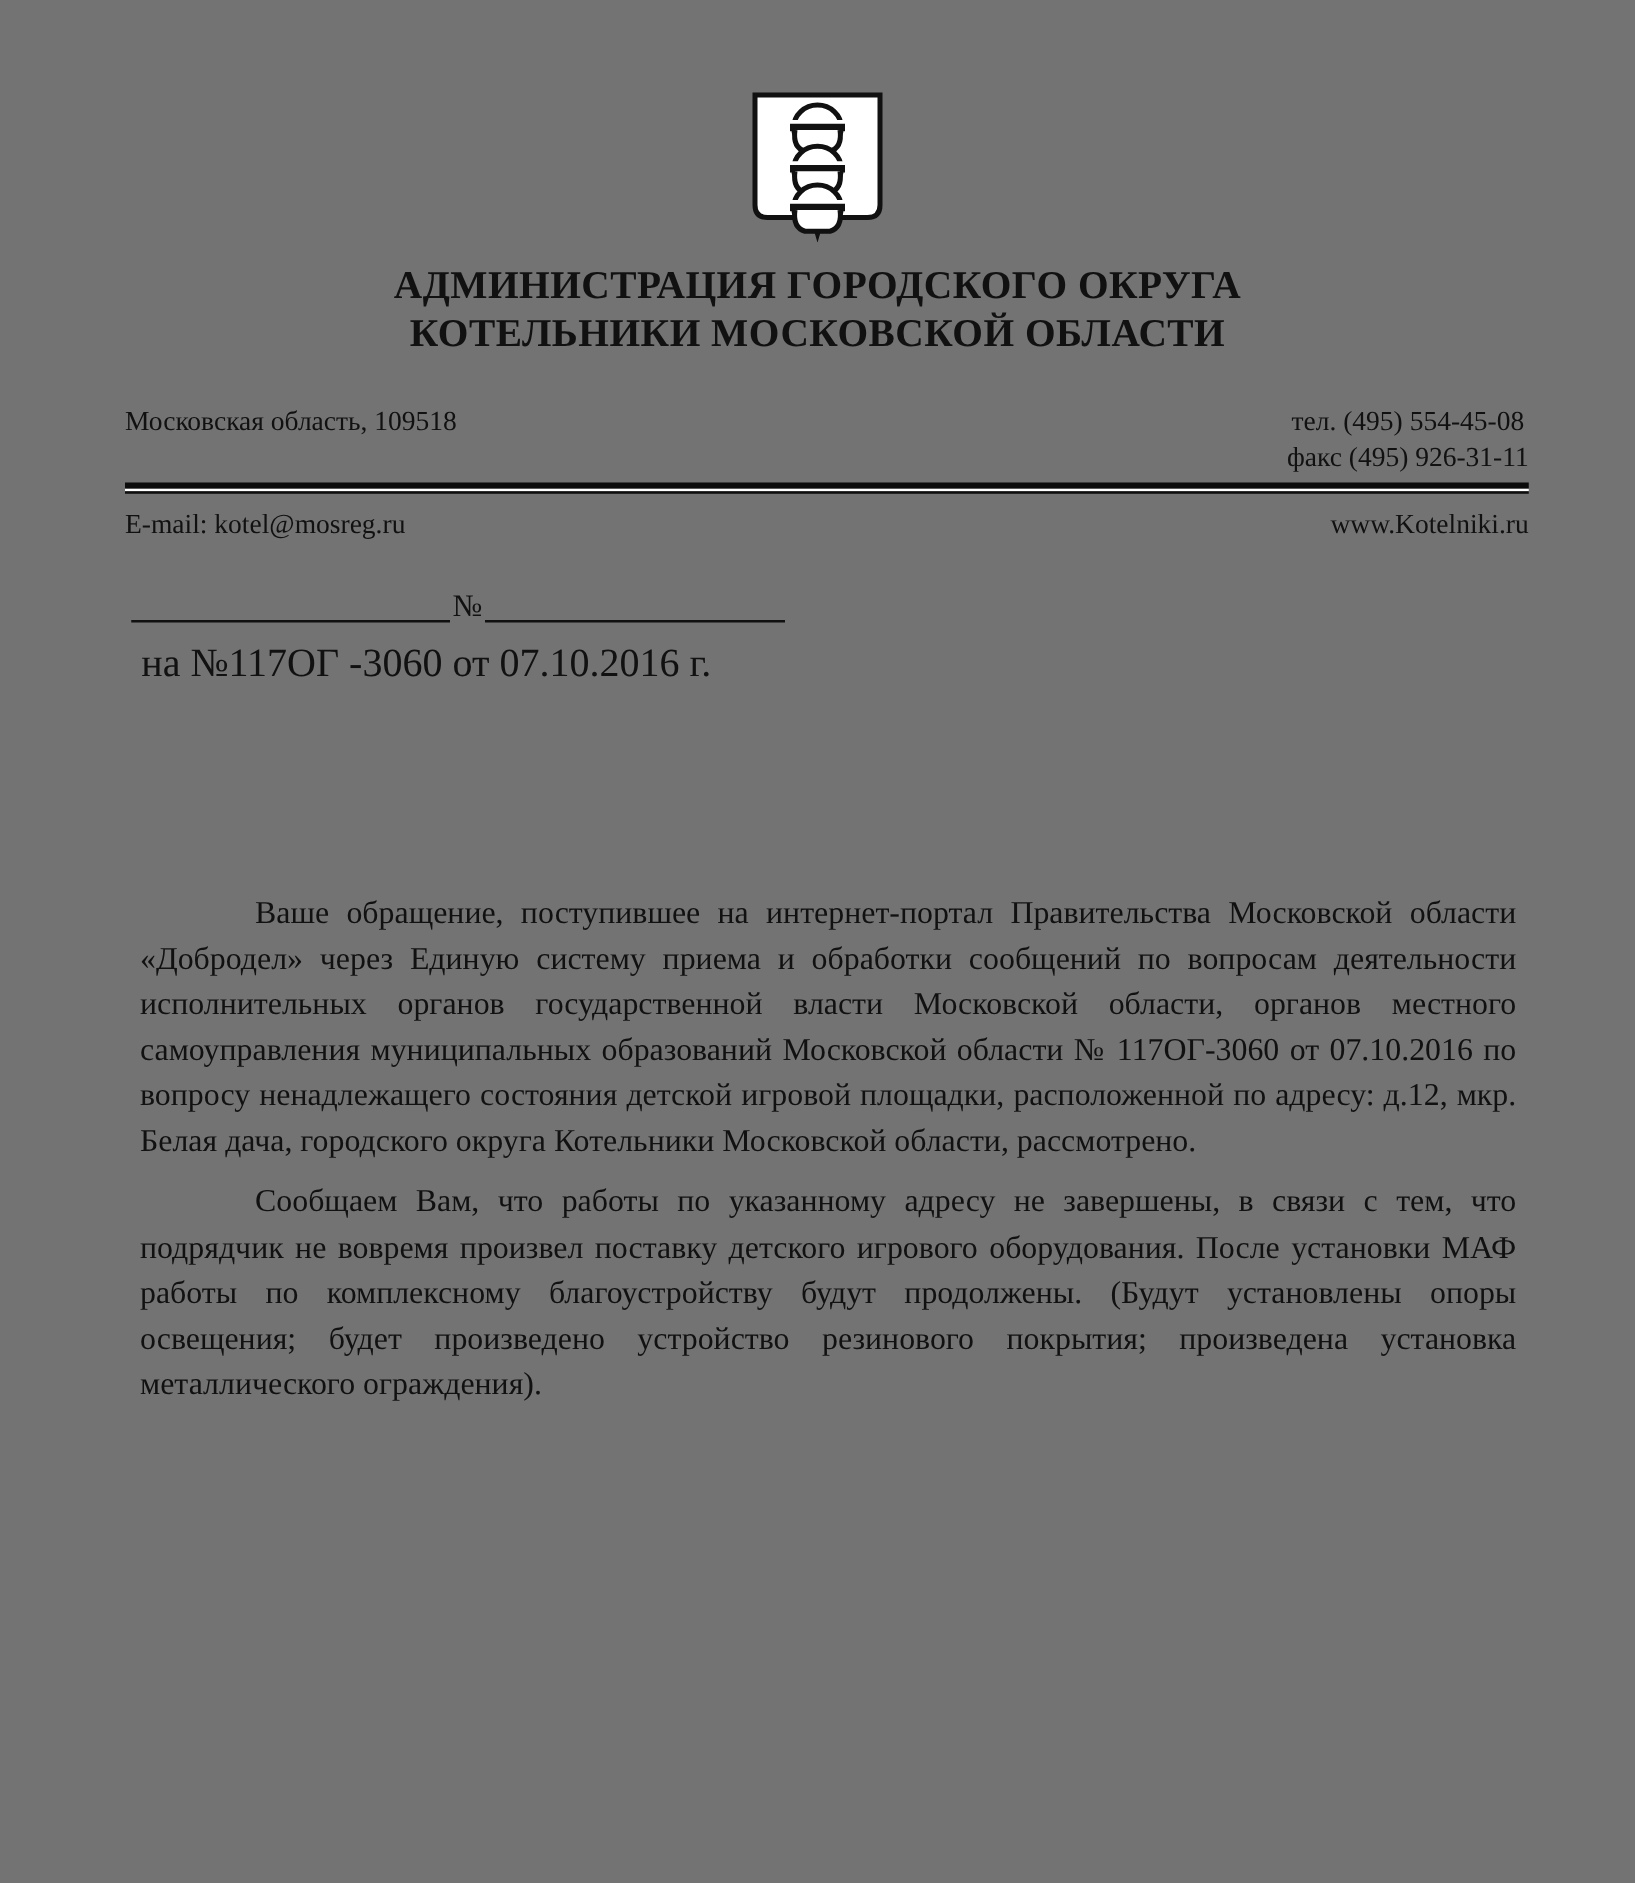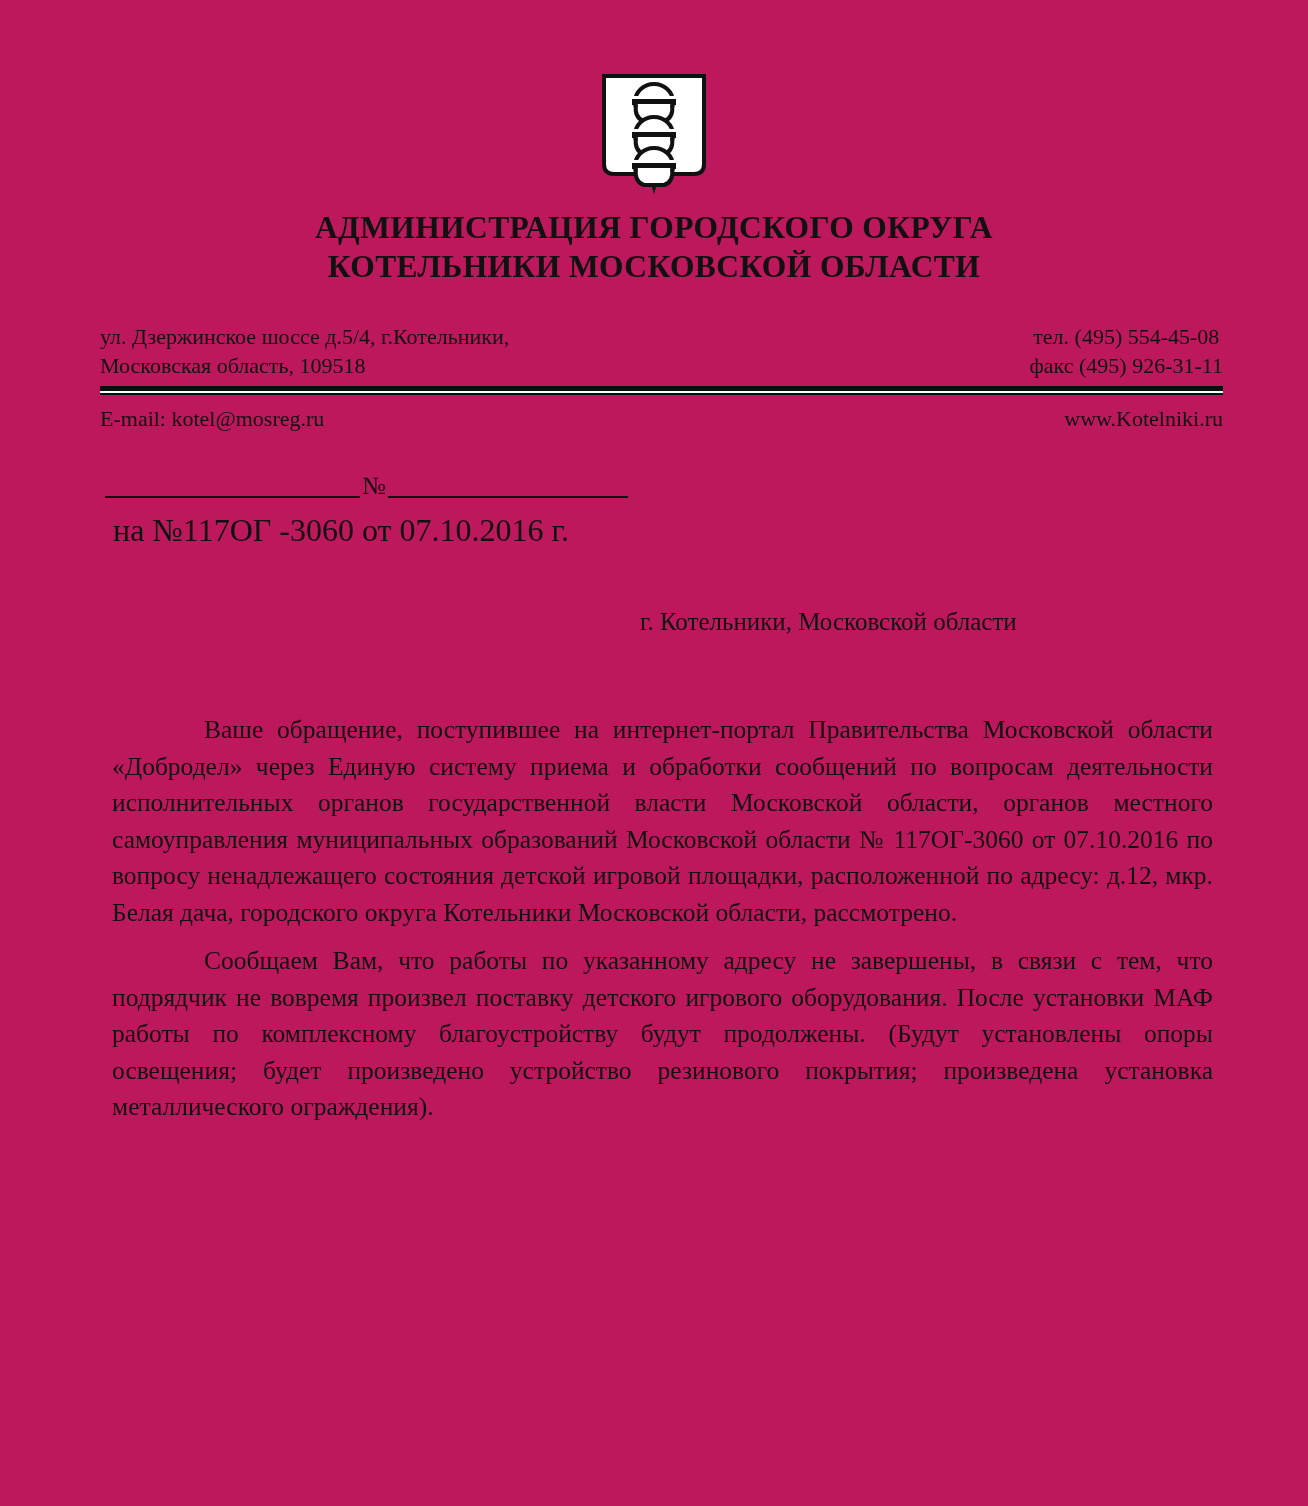--- a/index.html
+++ b/index.html
@@ -11,21 +11,21 @@
   body {
     font-family: "Liberation Serif", "DejaVu Serif", serif;
     color: #111111;
     -webkit-font-smoothing: antialiased;
   }
   .page {
     position: relative;
     width: 1308px;
     height: 1506px;
     margin: 0 auto;
-    background: #be185d;
+    background: #737373;
     overflow: hidden;
     box-sizing: border-box;
   }
 
   
   .emblem-wrap {
     position: absolute;
     top: 72px;
     left: 0;
     width: 100%;
@@ -207,21 +207,20 @@
     </svg>
   </div>
 
   <div class="letterhead">
     <div class="letterhead-line">АДМИНИСТРАЦИЯ ГОРОДСКОГО ОКРУГА</div>
     <div class="letterhead-line">КОТЕЛЬНИКИ МОСКОВСКОЙ ОБЛАСТИ</div>
   </div>
 
   <div class="contacts">
     <div class="contacts-left">
-      <div>ул. Дзержинское шоссе д.5/4, г.Котельники,</div>
       <div>Московская область, 109518</div>
     </div>
     <div class="contacts-right">
       <div>тел. (495) 554-45-08</div>
       <div>факс (495) 926-31-11</div>
     </div>
   </div>
 
   <div class="rule-wrap">
     <div class="rule-thick"></div>
@@ -236,21 +235,20 @@
 
   <div class="refblock">
     <div class="ref-row">
       <span class="ref-blank-a"></span>
       <span class="ref-no">№</span>
       <span class="ref-blank-b"></span>
     </div>
     <div class="ref-incoming">на №117ОГ -3060 от 07.10.2016 г.</div>
   </div>
 
-  <div class="addressee">г. Котельники, Московской области</div>
 
   <div class="body-text">
     <p>Ваше обращение, поступившее на интернет-портал Правительства Московской области «Добродел» через Единую систему приема и обработки сообщений по вопросам деятельности исполнительных органов государственной власти Московской области, органов местного самоуправления муниципальных образований Московской области № 117ОГ-3060 от 07.10.2016 по вопросу ненадлежащего состояния детской игровой площадки, расположенной по адресу: д.12, мкр. Белая дача, городского округа Котельники Московской области, рассмотрено.</p>
     <p>Сообщаем Вам, что работы по указанному адресу не завершены, в связи с тем, что подрядчик не вовремя произвел поставку детского игрового оборудования. После установки МАФ работы по комплексному благоустройству будут продолжены. (Будут установлены опоры освещения; будет произведено устройство резинового покрытия; произведена установка металлического ограждения).</p>
   </div>
 
 
 </div>
 
 </body></html>

